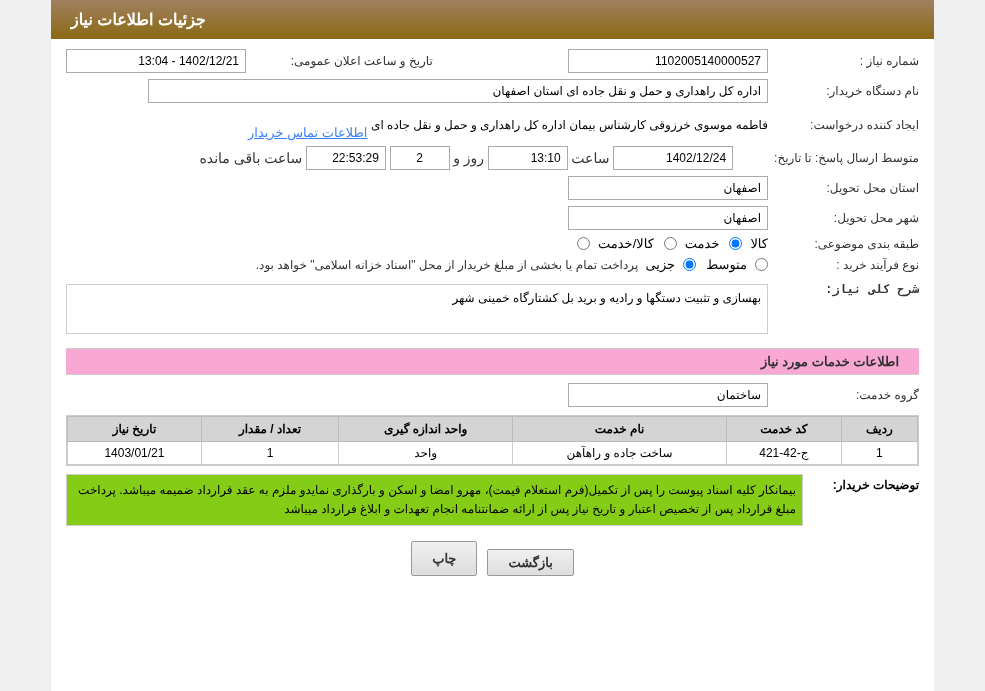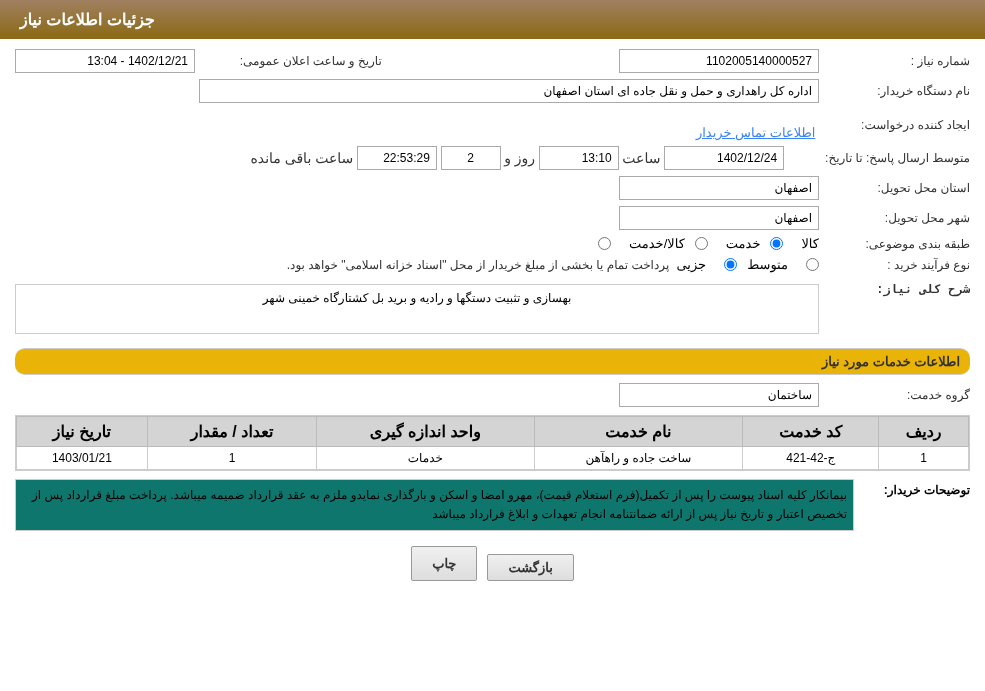--- a/index.html
+++ b/index.html
@@ -3,21 +3,21 @@
   <meta charset="utf-8">
   <style>
     * { box-sizing: border-box; margin: 0; padding: 0; }
     body {
       font-family: Tahoma, Arial, sans-serif;
       font-size: 13px;
       background: #f0f0f0;
       direction: rtl;
     }
     .page-wrapper {
-      width: 985px;
+      width: 883px;
       min-height: 691px;
       background: #fff;
       margin: 0 auto;
     }
     .header-bar {
       background: linear-gradient(to bottom, #a08060, #8b6914);
       color: #fff;
       text-align: left;
       padding: 10px 20px;
       font-size: 16px;
@@ -41,80 +41,79 @@
       padding: 3px 6px;
       font-size: 12px;
       font-family: Tahoma, Arial, sans-serif;
       direction: rtl;
       height: 24px;
     }
     .input-medium { width: 200px; }
     .input-small { width: 120px; }
     .input-number { width: 60px; text-align: center; }
     .section-title {
-      background: #eab308;
+      background: #f9a8d4;
       border-top: 1px solid #ccc;
       border-bottom: 1px solid #ccc;
-      padding: 5px 10px;
+      padding: 5px 20px;
       font-weight: bold;
       font-size: 13px;
       color: #333;
       margin: 8px 0;
-      border-radius: 10px;
     }
     .link-blue {
       color: #3b82f6;
       text-decoration: underline;
       cursor: pointer;
       margin-top: 16px;
     }
     .radio-group {
       display: flex;
       gap: 10px;
       align-items: center;
       flex-direction: row-reverse;
     }
     .radio-item {
       display: flex;
       align-items: center;
-      gap: 18px;
+      gap: 8px;
       direction: rtl;
     }
     .table-container {
       border: 1px solid #ccc;
       margin: 8px 0;
     }
     table {
       width: 100%;
       border-collapse: collapse;
       direction: rtl;
     }
     table th {
       background: #d4d4d4;
       border: 1px solid #bbb;
       padding: 5px 8px;
-      font-size: 16px;
+      font-size: 12px;
       text-align: center;
       font-weight: bold;
     }
     table td {
       border: 1px solid #ccc;
       padding: 4px 8px;
       font-size: 12px;
       text-align: center;
     }
     .description-box {
       border: 1px solid #ccc;
       padding: 6px;
       margin: 6px 0;
       font-size: 12px;
       min-height: 50px;
       background: #fff;
       direction: rtl;
-      text-align: center;
+      text-align: right;
     }
     .buyer-note-row {
       display: flex;
       align-items: flex-start;
       margin-bottom: 8px;
       gap: 6px;
     }
     .buyer-note-label {
       min-width: 110px;
       text-align: right;
@@ -122,21 +121,21 @@
       padding-top: 4px;
     }
     .buyer-note-box {
       flex: 1;
       border: 1px solid #ccc;
       padding: 6px;
       font-size: 12px;
       direction: rtl;
       text-align: right;
       line-height: 1.6;
-      background: #0f766e;
+      background: #84cc16;
     }
     .button-row {
       display: flex;
       justify-content: center;
       gap: 10px;
       margin: 15px 0 10px 0;
     }
     .btn {
       padding: 5px 20px;
       font-size: 13px;
@@ -186,20 +185,21 @@
       <input class="input-field" type="text" readonly="" style="width: 180px;" value="1402/12/21 - 13:04">
     </div>
 
     <div class="full-row">
       <span class="label">نام دستگاه خریدار:</span>
       <input class="input-field" type="text" readonly="" style="width: 620px;" value="اداره کل راهداری و حمل و نقل جاده ای استان اصفهان">
     </div>
 
     <div class="full-row">
       <span class="label">ایجاد کننده درخواست:</span>
+      <span style="font-size:12px;">فاطمه موسوی خرزوقی کارشناس بیمان اداره کل راهداری و حمل و نقل جاده ای</span>
       &nbsp;
       <span class="link-blue">اطلاعات تماس خریدار</span>
     </div>
 
     <div class="full-row">
       <span class="label">متوسط ارسال پاسخ: تا تاریخ:</span>
       <input class="input-field input-small" type="text" readonly="" value="1402/12/24" style="">
       &nbsp;
       <span class="small-label">ساعت</span>
       &nbsp;
@@ -282,21 +282,21 @@
             <th>واحد اندازه گیری</th>
             <th>تعداد / مقدار</th>
             <th>تاریخ نیاز</th>
           </tr>
         </thead>
         <tbody id="service-table-body">
         <tr>
       <td>1</td>
       <td>ج-42-421</td>
       <td>ساخت جاده و راهآهن</td>
-      <td>خدمات</td>
+      <td>واحد</td>
       <td>1</td>
       <td>1403/01/21</td>
     </tr>
           </tbody>
       </table>
     </div>
 
     <div class="buyer-note-row">
       <span class="buyer-note-label" style="font-weight:bold;">توضیحات خریدار:</span>
       <div class="buyer-note-box">

